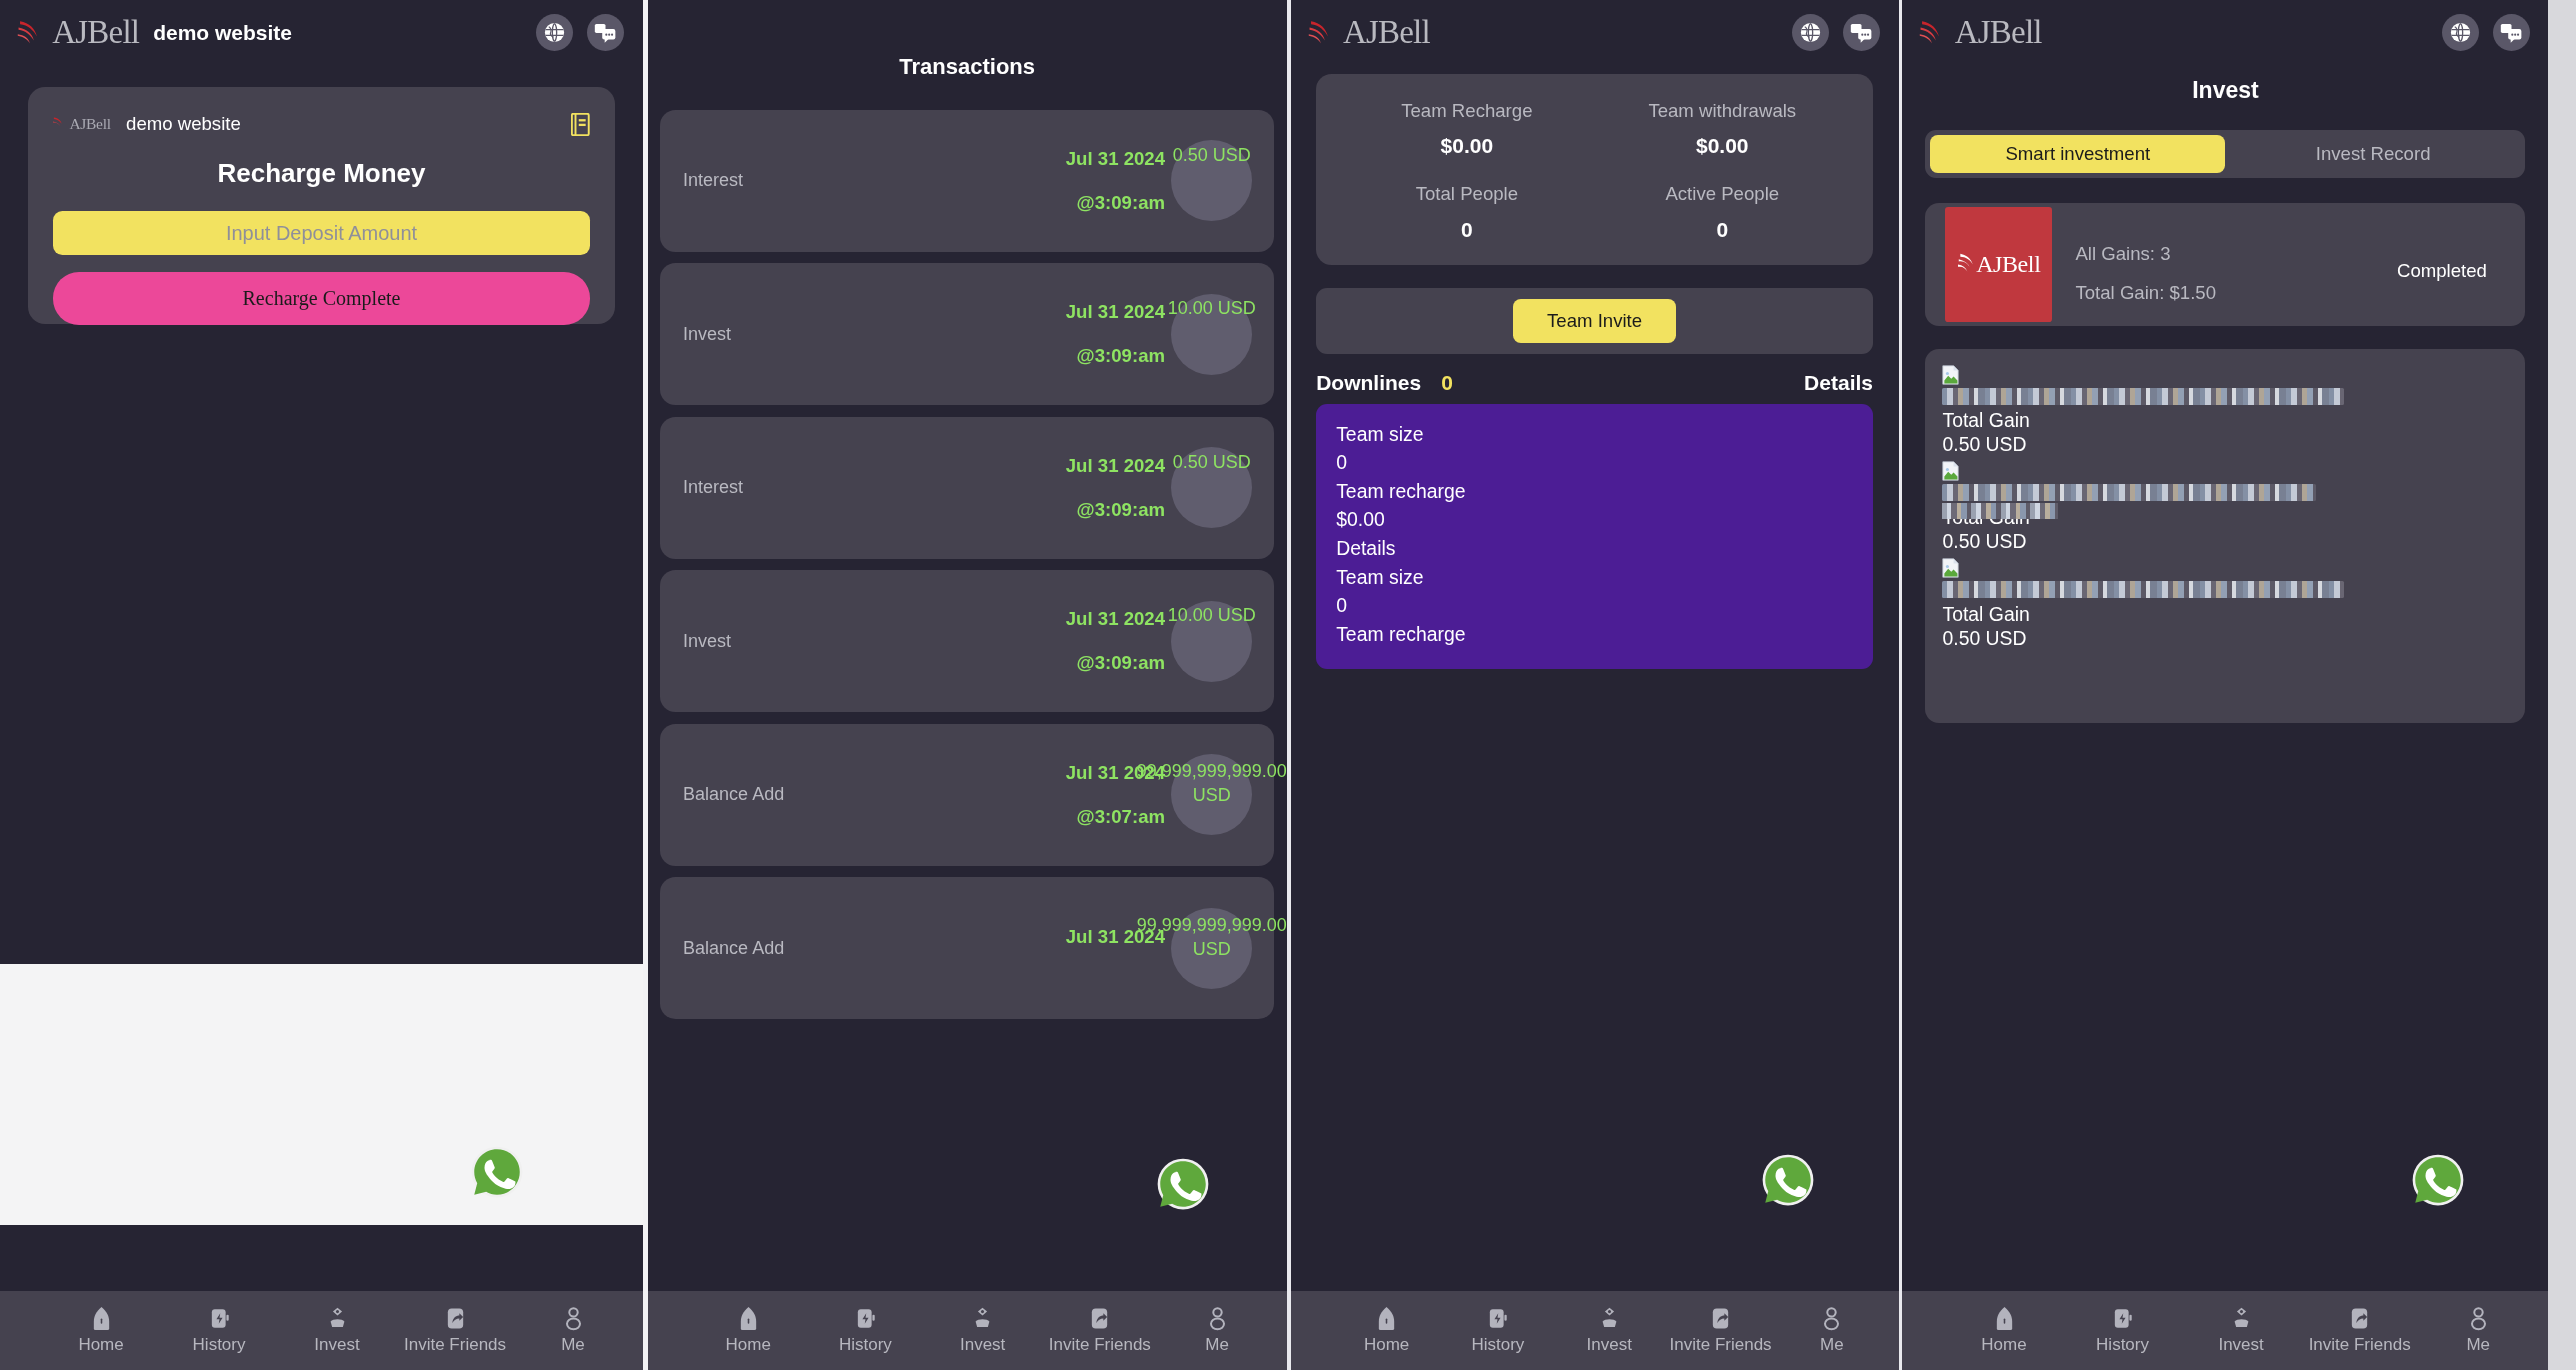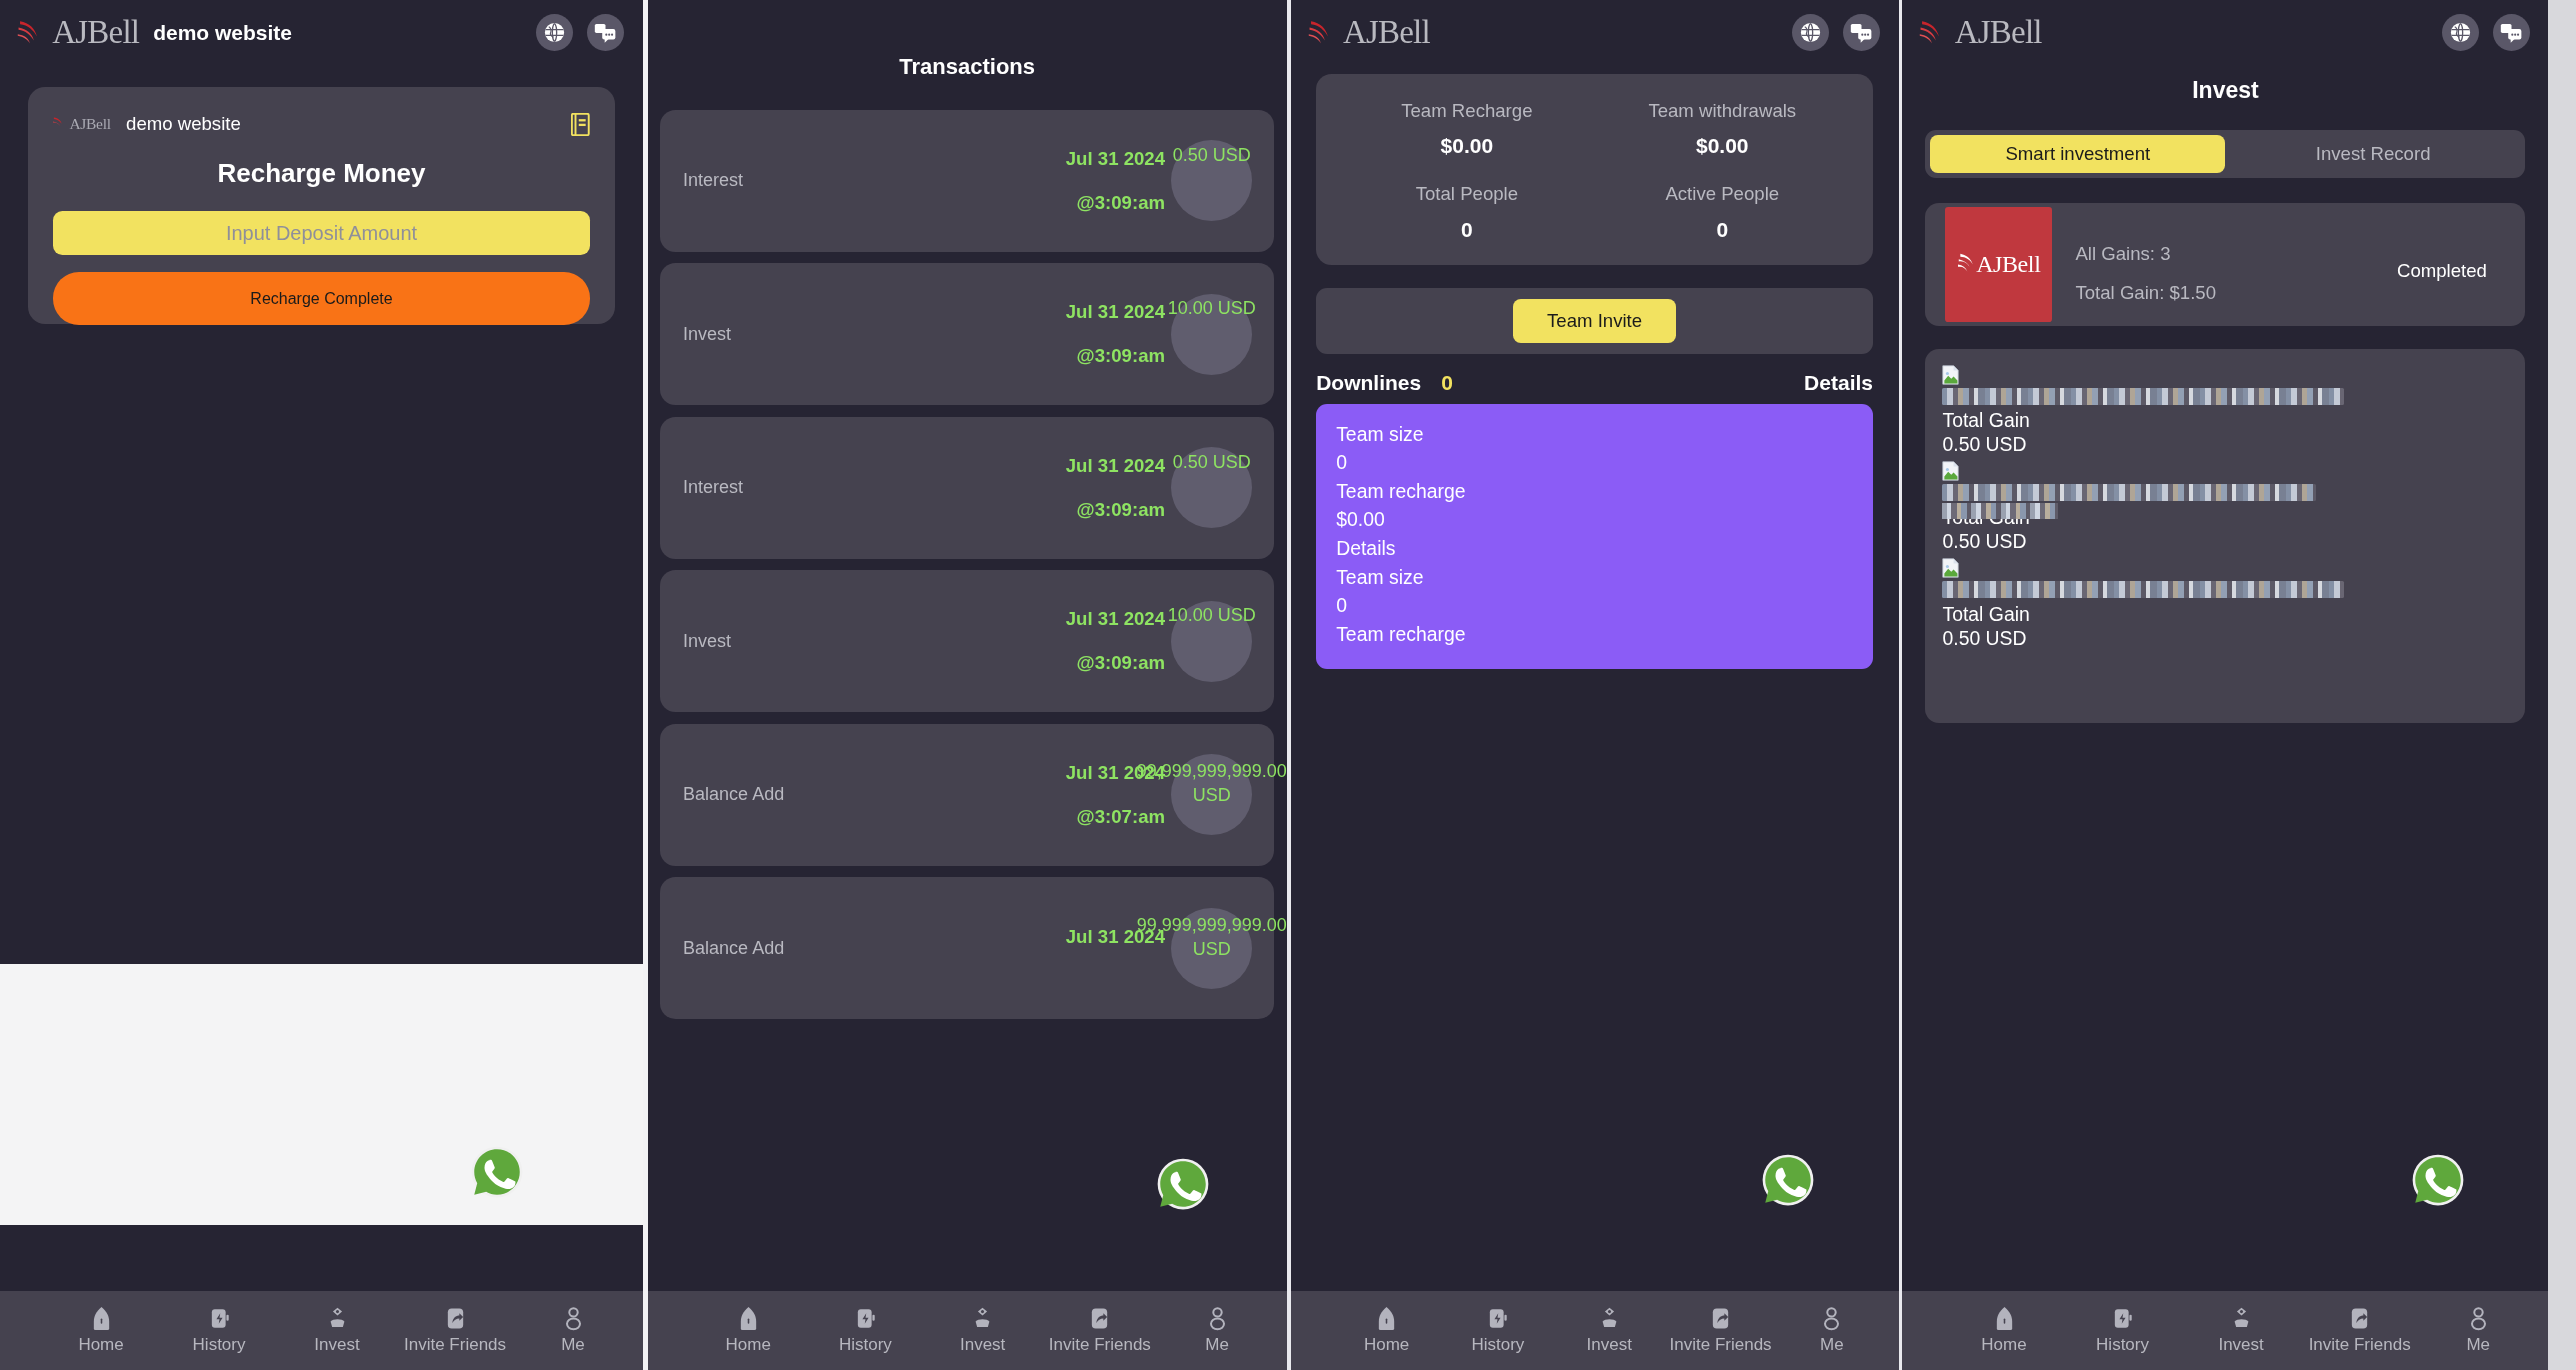--- a/index.html
+++ b/index.html
@@ -41,23 +41,23 @@
   .mini-demo { font-size:18.6px; color:#ffffff; margin-left:10px; }
   .card-head-spacer { flex:1 1 auto; }
   .book-icon svg { display:block; }
   .recharge-title { text-align:center; font-size:26px; font-weight:bold; color:#ffffff; margin-top:17px; }
   .yellow-input {
     margin-top:22px; height:44px; border-radius:9.3px; background:#f2e260;
     display:flex; align-items:center; justify-content:center;
     font-size:20px; color:#8f8f9a;
   }
   .yellow-btn {
-    margin-top:17px; height:53px; border-radius:26px; background:#f97316;
+    margin-top:17px; height:53px; border-radius:26px; background:#ec4899;
     display:flex; align-items:center; justify-content:center;
-    font-size:16px; color:#1b1b1b;
+    font-size:20px; color:#1b1b1b;font-family:Liberation Serif, serif;
   }
   .white-strip { position:absolute; left:0; top:964px; width:643px; height:261px; background:#f4f4f5; }
   .wa { position:absolute; width:56px; height:56px; }
   .wa svg { display:block; width:56px; height:56px; }
 
   
   .botnav {
     position:absolute; left:0; bottom:0; width:100%; height:79px; background:#45424f;
     display:flex; align-items:center; justify-content:flex-end; padding: 0 11px;
   }
@@ -92,21 +92,21 @@
     display:flex; align-items:center; padding: 0 26px; overflow:hidden;
   }
   .link-text { font-size:19.4px; color:#ffffff; white-space:nowrap; }
   .team-box { margin: 23px 25.6px 0 25.6px; background:#45424f; border-radius:11px; height:66px; display:flex; align-items:center; justify-content:center; }
   .team-btn { background:#f2e260; color:#1b1b1b; font-size:18.6px; border-radius:7.8px; padding: 11px 34px; }
   .down-head { margin: 17px 25.6px 0 25.6px; display:flex; align-items:center; }
   .down-title { font-size:21px; font-weight:bold; color:#ffffff; }
   .down-count { font-size:21px; font-weight:bold; color:#f2e260; margin-left:20px; }
   .down-spacer { flex:1 1 auto; }
   .down-details { font-size:21px; font-weight:bold; color:#ffffff; }
-  .down-list { margin: 9.3px 25.6px 0 25.6px; background:#8b5cf6; border-radius:11px; padding: 15.5px 20px 17px 20px; height:265px; overflow:hidden; }
+  .down-list { margin: 9.3px 25.6px 0 25.6px; background:#4c1d95; border-radius:11px; padding: 15.5px 20px 17px 20px; height:265px; overflow:hidden; }
   .down-line { font-size:19.4px; color:#ffffff; line-height:1.475; }
 
   
   .invest-title { text-align:center; font-size:23px; font-weight:bold; color:#ffffff; margin-top:23px; }
   .seg-wrap { margin: 26px 23px 0 23px; background:#45424f; border-radius:11px; height:48px; display:flex; align-items:center; padding:4.7px; }
   .seg { flex:1 1 0; height:100%; display:flex; align-items:center; justify-content:center; border-radius:7.8px; font-size:18.6px; }
   .seg.active { background:#f2e260; color:#1b1b1b; }
   .seg.idle { color:#b9b9c1; }
   .invest-card { margin: 25px 23px 0 23px; background:#45424f; border-radius:14px; padding: 17px 20px; display:flex; align-items:center; height:123px; }
   .invest-thumb { width:107px; height:115px; background:#c0383e; border-radius:3.1px; display:flex; align-items:center; justify-content:center; flex:0 0 auto; }

